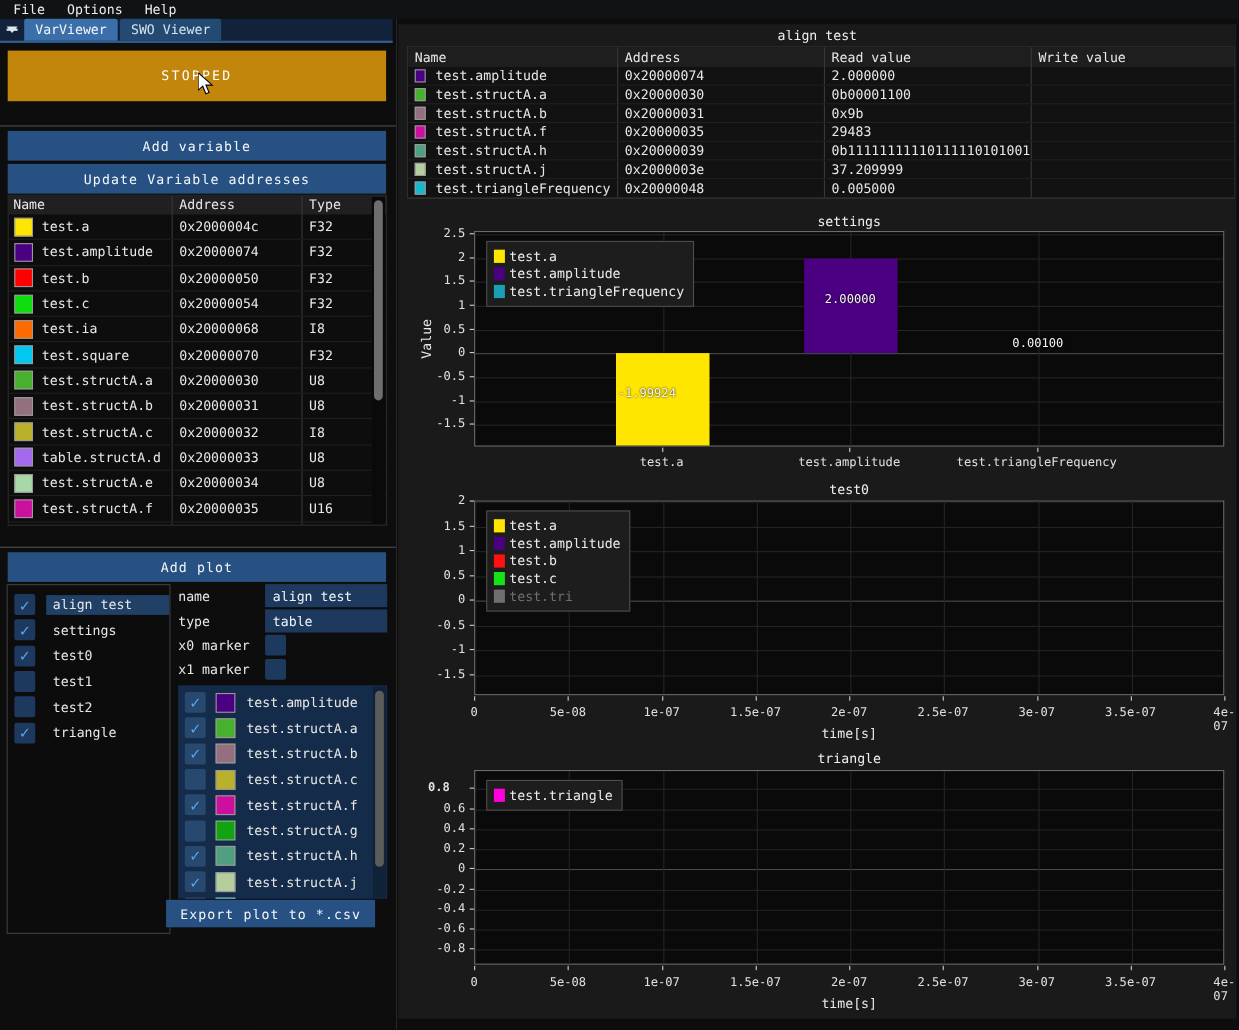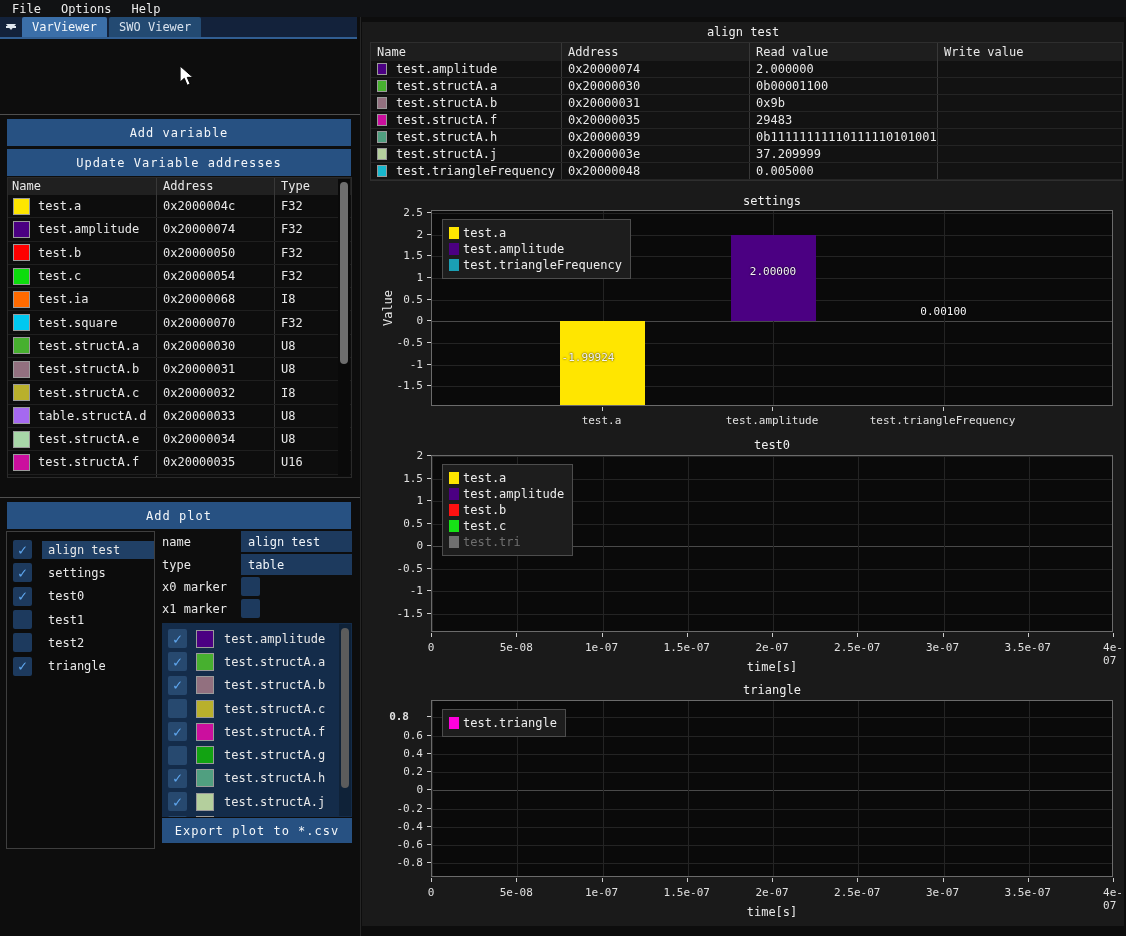--- a/index.html
+++ b/index.html
@@ -104,20 +104,21 @@
       <div class="tri"></div>
     </div>
     <div id="tabs" style="display:flex;align-items:flex-end;">
         <div class="tab active">VarViewer</div>
         <div class="tab inactive">SWO Viewer</div>
       </div>
   </div>
 
   <div class="abs splitter"></div>
 
+  <div class="abs btn-stopped" style="left:7px;top:46px;width:344px;height:46px;">STOPPED</div>
 
   <svg class="abs cursor-svg" style="left:180px;top:66px;" width="15" height="21" viewBox="0 0 12 17">
     <polygon points="0,0 0,13 3.4,10 5.7,15.6 8.1,14.6 5.8,9.2 10.4,9.2" fill="#ffffff" stroke="#000000" stroke-width="0.8"></polygon>
   </svg>
 
   <div class="abs sep-header" style="left:0;top:97px;width:360px;">Variables</div>
   <div class="abs sep-line" style="left:0;top:114px;width:360px;"></div>
 
   <div class="abs btn" style="left:7px;top:119px;width:344px;height:27px;">Add variable</div>
   <div class="abs btn" style="left:7px;top:149px;width:344px;height:27px;">Update Variable addresses</div>
@@ -323,21 +324,21 @@
         <div class="sr-swatch" style="background: rgb(180, 207, 157);"></div>
         <div class="sr-name">test.structA.j</div>
       </div>
       <div class="sr-row">
         <div class="cb checked">✓</div>
         <div class="sr-swatch" style="background: rgb(24, 183, 205);"></div>
         <div class="sr-name"></div>
       </div>
     </div>
 
-  <div class="abs btn" style="left:162px;top:818px;width:190px;height:25px;">Export plot to *.csv</div>
+  <div class="abs btn" style="left:151px;top:818px;width:190px;height:25px;">Export plot to *.csv</div>
 
   <div class="abs right-panel" id="right-panel">
     <div class="rp-title" style="top:3px;">align test</div>
     <div class="rtable" style="left:8px;top:20px;width:753px;height:139px;">
       <div class="rt-header" id="rt-header">
           <div class="rt-cell" style="width: 191px;">Name</div>
           <div class="rt-cell" style="width: 188px;">Address</div>
           <div class="rt-cell" style="width: 188px;">Read value</div>
           <div class="rt-cell" style="width: 184px;">Write value</div>
         </div>

